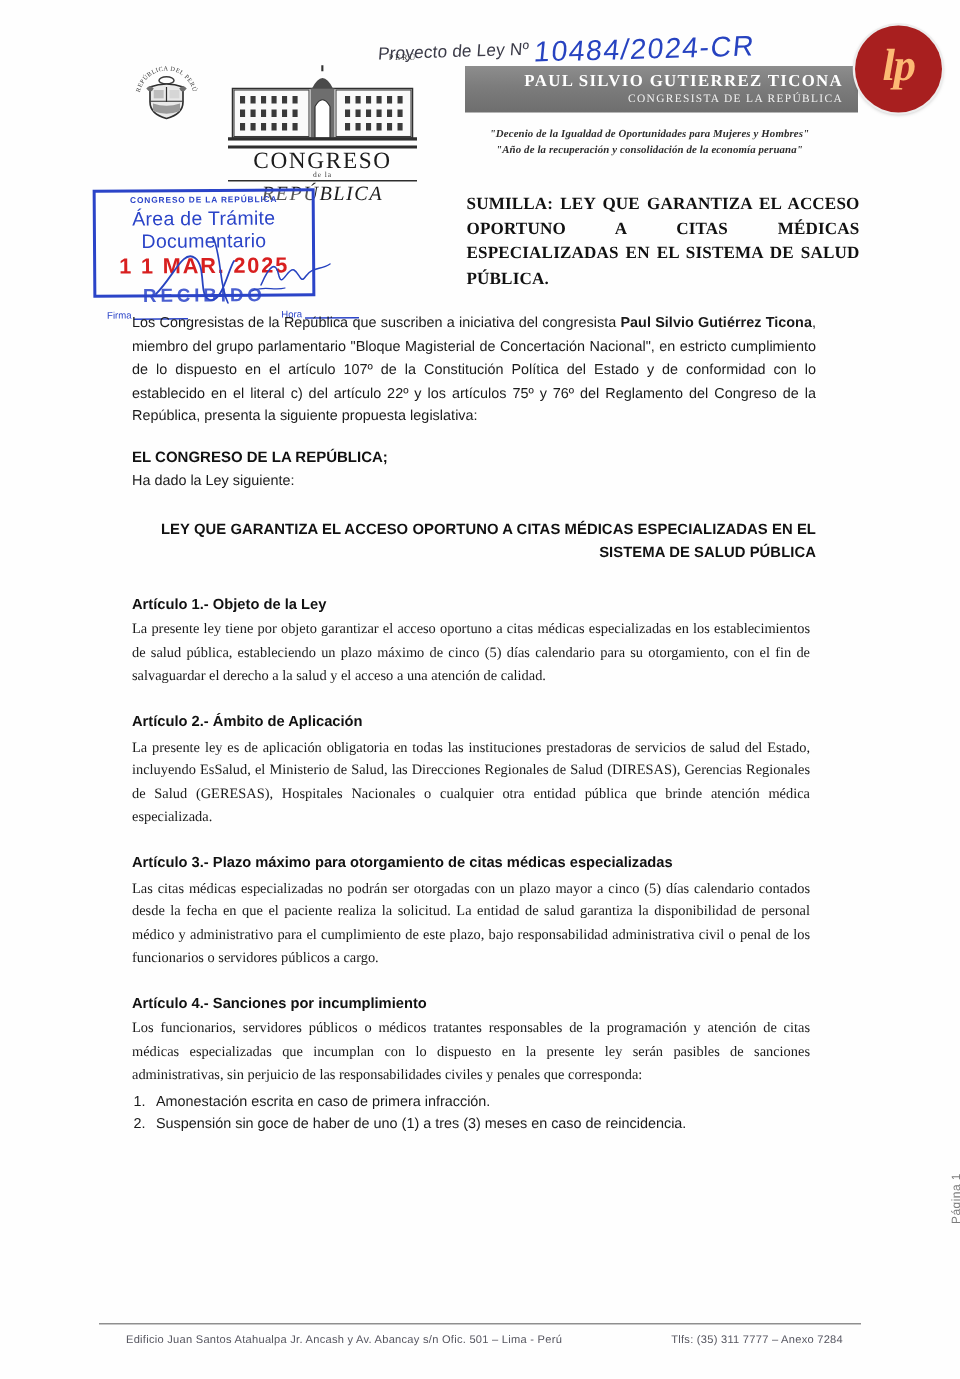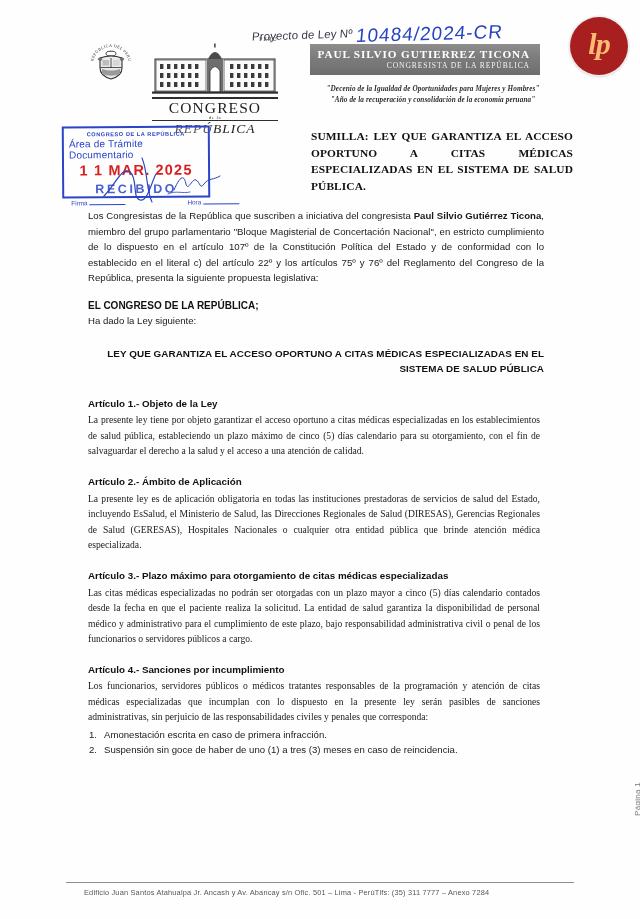--- a/index.html
+++ b/index.html
@@ -135,22 +135,23 @@
   .stamp-l1 {
     font-family: "Liberation Sans", sans-serif;
     font-size: 5.6px;
     letter-spacing: 0.55px;
     color: #2b44c8;
     text-align: center;
     font-weight: bold;
   }
   .stamp-l2 {
     font-family: "Liberation Sans", sans-serif;
-    font-size: 10px;
+    font-size: 13px;
     color: #2b44c8;
+    text-align: center;
     letter-spacing: 0.2px;
     margin-top: 1px;
   }
   .stamp-date {
     font-family: "Liberation Sans", sans-serif;
     font-size: 14.5px;
     font-weight: bold;
     color: #d81f1f;
     text-align: center;
     letter-spacing: 1.2px;
@@ -221,21 +222,21 @@
     transform: rotate(-1.6deg) skewX(-7deg);
     position: relative;
     top: 1px;
   }
 
   
   .name-banner {
     position: absolute;
     left: 310px;
     top: 44px;
-    width: 230px;
+    width: 262px;
     background: linear-gradient(180deg,#8d8d8d 0%,#7c7c7c 45%,#6e6e6e 100%);
     padding: 4px 10px 5px 0;
     text-align: right;
     box-sizing: border-box;
   }
   .banner-name {
     font-family: "Liberation Serif", serif;
     font-size: 11.2px;
     font-weight: bold;
     color: #ffffff;
@@ -409,21 +410,21 @@
     bottom: 22px;
     width: 508px;
   }
   .footer-rule {
     height: 1.1px;
     background: #8f8f8f;
     margin-bottom: 5px;
   }
   .footer-row {
     display: flex;
-    justify-content: flex-start;
+    justify-content: space-between;
     align-items: baseline;
     padding: 0 12px 0 18px;
   }
   .footer-text {
     font-family: "Liberation Sans", sans-serif;
     font-size: 7.4px;
     color: #55555f;
     letter-spacing: 0.18px;
   }
 </style>

